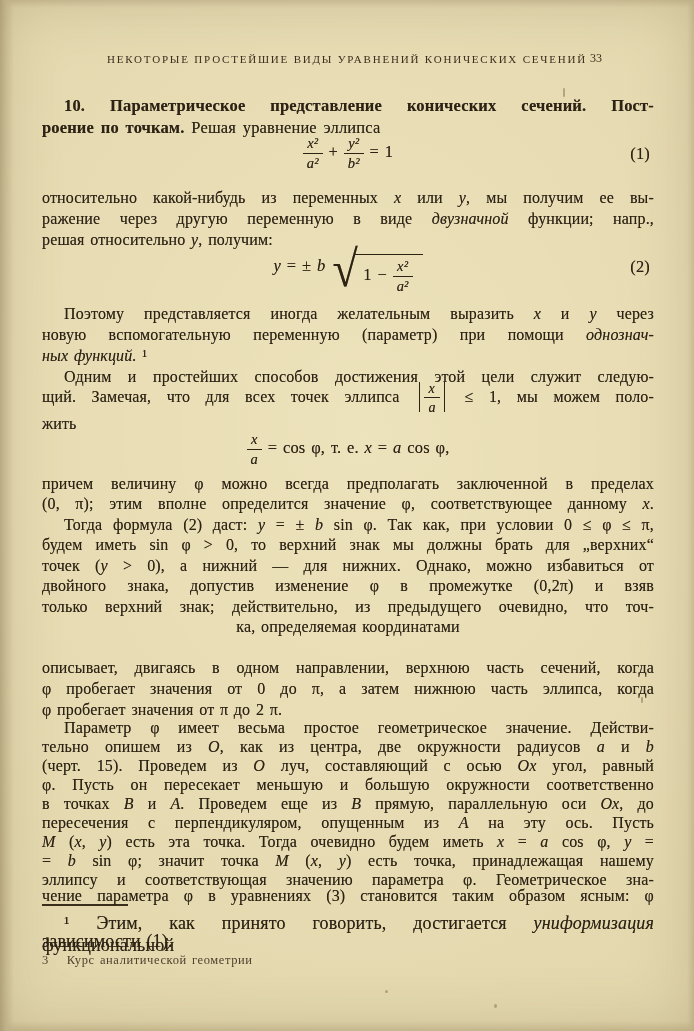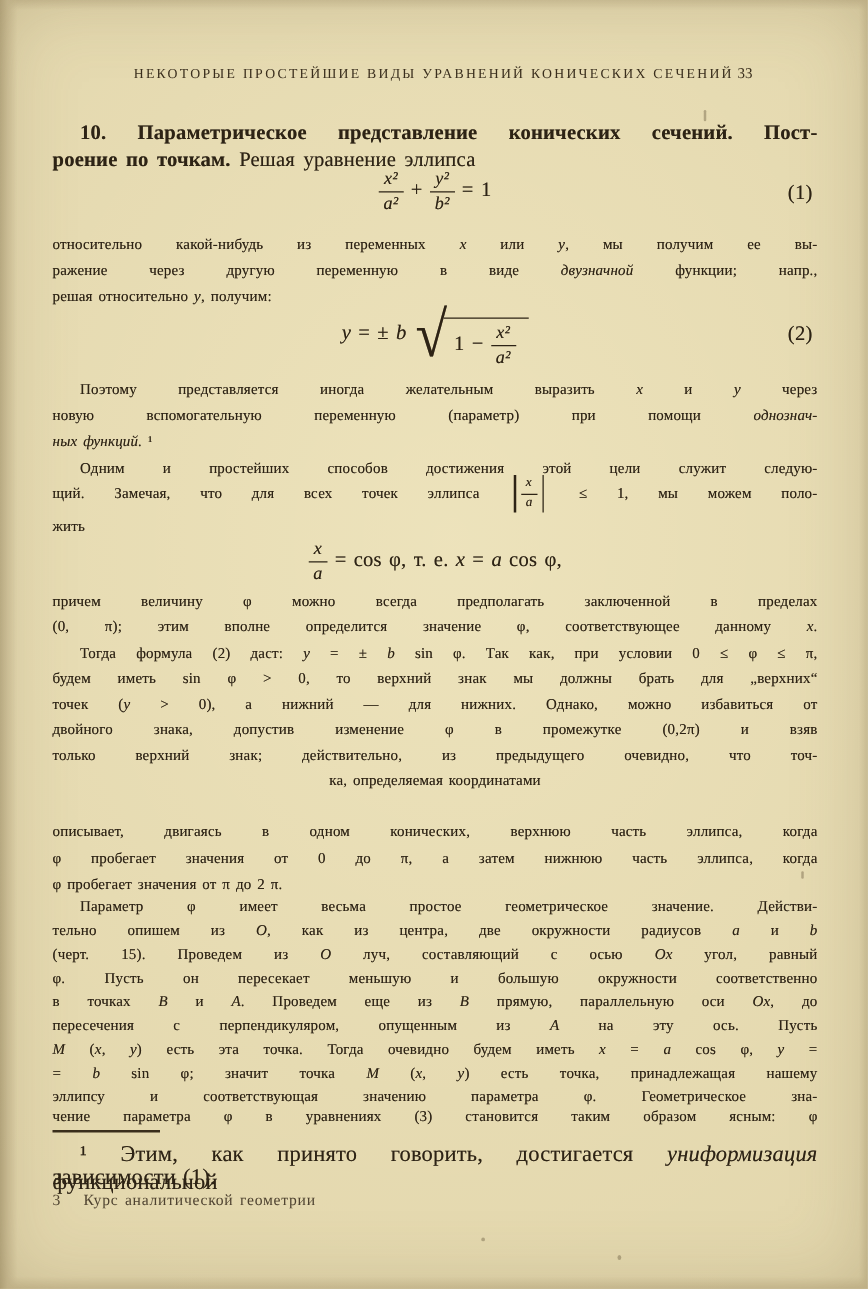--- a/index.html
+++ b/index.html
@@ -22,21 +22,21 @@
   }
   .running-head{
     position:absolute;top:53px;left:60px;right:60px;text-align:center;
     font-size:11px;letter-spacing:1.8px;color:#3b2f1e;white-space:nowrap;
   }
   .pagenum{
     position:absolute;right:32px;top:-2px;font-size:12px;letter-spacing:0;
   }
   #text-col{position:absolute;left:42px;right:40px;top:0;bottom:0;}
   .tline{
-    position:absolute;left:0;right:0;font-size:12px;line-height:1.22;
+    position:absolute;left:0;right:0;font-size:16px;line-height:1.22;
     letter-spacing:0.15px;word-spacing:1.5px;
     text-shadow:0 0 0.5px rgba(45,35,21,0.55);
   }
   .just{text-align:justify;text-align-last:justify;}
   .ind{text-indent:22px;}
   .sz-h{font-size:16.5px;word-spacing:2.5px;}
   .sz-f{font-size:18px;word-spacing:1px;}
   .sz-s{font-size:12.5px;color:#4e4230;text-shadow:none;letter-spacing:0.6px;}
   .disp{text-align:center;font-size:16.5px;}
   .it{font-style:italic;}
@@ -84,21 +84,21 @@
       <div class="tline" style="top: 414px;"><span class="">жить</span></div>
       <div class="tline disp" style="top: 432px;"><span><span class="frac"><span class="n">x</span><span class="d">a</span></span><span class=""> = cos φ, т. е. </span><span class="it">x</span><span class=""> = </span><span class="it">a</span><span class=""> cos φ,</span></span></div>
       <div class="tline just" style="top: 474px;"><span class="">причем величину φ можно всегда предполагать заключенной в пределах</span></div>
       <div class="tline just" style="top: 494px;"><span class="">(0, π); этим вполне определится значение φ, соответствующее данному </span><span class="it">x</span><span class="">.</span></div>
       <div class="tline just ind" style="top: 515px;"><span class="">Тогда формула (2) даст: </span><span class="it">y</span><span class=""> = ± </span><span class="it">b</span><span class=""> sin φ. Так как, при условии 0 ≤ φ ≤ π,</span></div>
       <div class="tline just" style="top: 535px;"><span class="">будем иметь sin φ &gt; 0, то верхний знак мы должны брать для „верхних“</span></div>
       <div class="tline just" style="top: 556px;"><span class="">точек (</span><span class="it">y</span><span class=""> &gt; 0), а нижний — для нижних. Однако, можно избавиться от</span></div>
       <div class="tline just" style="top: 576px;"><span class="">двойного знака, допустив изменение φ в промежутке (0,2π) и взяв</span></div>
       <div class="tline just" style="top: 597px;"><span class="">только верхний знак; действительно, из предыдущего очевидно, что точ-</span></div>
       <div class="tline" style="top: 617px; text-align: center;"><span class="">ка, определяемая координатами</span></div>
-      <div class="tline just" style="top: 658px;"><span class="">описывает, двигаясь в одном конических, верхнюю часть эллипса, когда</span></div>
+      <div class="tline just" style="top: 658px;"><span class="">описывает, двигаясь в одном направлении, верхнюю часть сечений, когда</span></div>
       <div class="tline just" style="top: 679px;"><span class="">φ пробегает значения от 0 до π, а затем нижнюю часть эллипса, когда</span></div>
       <div class="tline" style="top: 700px;"><span class="">φ пробегает значения от π до 2 π.</span></div>
       <div class="tline just" style="top: 737px;"><span class="">тельно опишем из </span><span class="it">О</span><span class="">, как из центра, две окружности радиусов </span><span class="it">a</span><span class=""> и </span><span class="it">b</span></div>
       <div class="tline just ind" style="top: 718px;"><span class="">Параметр φ имеет весьма простое геометрическое значение. Действи-</span></div>
       <div class="tline just" style="top: 756px;"><span class="">(черт. 15). Проведем из </span><span class="it">О</span><span class=""> луч, составляющий с осью </span><span class="it">Ox</span><span class=""> угол, равный</span></div>
       <div class="tline just" style="top: 775px;"><span class="">φ. Пусть он пересекает меньшую и большую окружности соответственно</span></div>
       <div class="tline just" style="top: 813px;"><span class="">пересечения с перпендикуляром, опущенным из </span><span class="it">A</span><span class=""> на эту ось. Пусть</span></div>
       <div class="tline just" style="top: 794px;"><span class="">в точках </span><span class="it">B</span><span class=""> и </span><span class="it">A</span><span class="">. Проведем еще из </span><span class="it">B</span><span class=""> прямую, параллельную оси </span><span class="it">Ox</span><span class="">, до</span></div>
       <div class="tline just" style="top: 832px;"><span class="it">M</span><span class=""> (</span><span class="it">x</span><span class="">, </span><span class="it">y</span><span class="">) есть эта точка. Тогда очевидно будем иметь </span><span class="it">x</span><span class=""> = </span><span class="it">a</span><span class=""> cos φ, </span><span class="it">y</span><span class=""> =</span></div>
       <div class="tline just" style="top: 851px;"><span class="">= </span><span class="it">b</span><span class=""> sin φ; значит точка </span><span class="it">M</span><span class=""> (</span><span class="it">x</span><span class="">, </span><span class="it">y</span><span class="">) есть точка, принадлежащая нашему</span></div>

